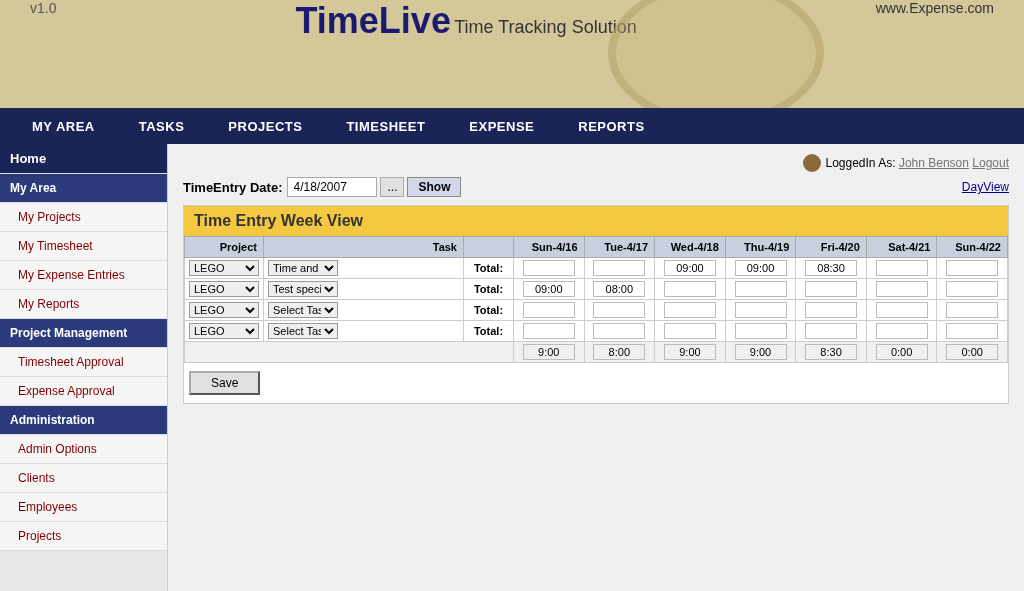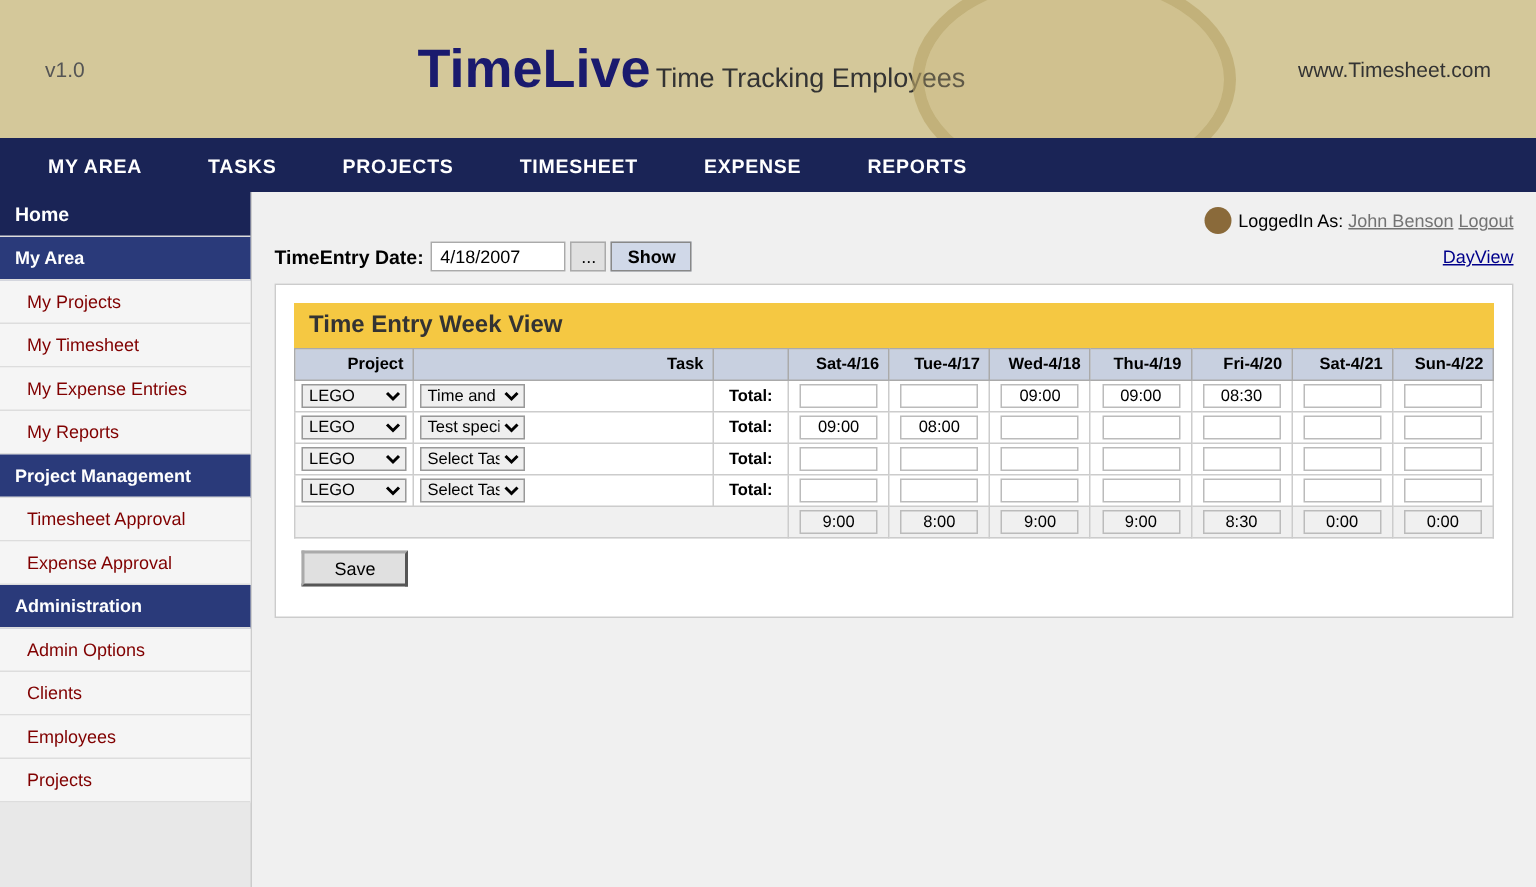--- a/index.html
+++ b/index.html
@@ -1,23 +1,23 @@
 <!DOCTYPE html>
 <html><head>
   <meta charset="utf-8">
   <style>
     * { margin: 0; padding: 0; box-sizing: border-box; }
     body { font-family: Arial, sans-serif; font-size: 12px; background: #ccc; width: 1024px; }
 
     
     .header-banner {
       background: #d4c89a;
-      height: 92px;
-      display: flex;
-      align-items: center;
+      height: 108px;
+      display: flex;
+      align-items: flex-start;
       justify-content: space-between;
       padding: 0 30px;
       position: relative;
       overflow: hidden;
     }
     .header-banner::before {
       content: '';
       position: absolute;
       right: 200px;
       top: -20px;
@@ -142,21 +142,21 @@
       cursor: pointer;
       font-size: 12px;
       font-weight: bold;
     }
     .dayview-link { margin-left: auto; color: #00008b; text-decoration: underline; cursor: pointer; }
 
     
     .time-entry-panel {
       background: white;
       border: 1px solid #ccc;
-      padding: 12px;
+      padding: 0;
     }
     .panel-title {
       background: #f5c842;
       padding: 6px 10px;
       font-size: 16px;
       font-weight: bold;
       color: #333;
     }
 
     
@@ -212,23 +212,23 @@
       font-size: 12px;
     }
   </style>
 </head>
 <body>
 
 <div class="header-banner">
   <span class="header-version">v1.0</span>
   <div>
     <span class="header-title">TimeLive</span>
-    <span class="header-title" style="font-size:18px;font-weight:normal;color:#333;">Time Tracking Employees</span>
+    <span class="header-title" style="font-size:18px;font-weight:normal;color:#333;">Time Tracking Solution</span>
   </div>
-  <span class="header-url">www.Timesheet.com</span>
+  <span class="header-url">www.Expense.com</span>
 </div>
 
 <div class="nav-bar">
   <div class="nav-item">MY AREA</div>
   <div class="nav-item">TASKS</div>
   <div class="nav-item">PROJECTS</div>
   <div class="nav-item">TIMESHEET</div>
   <div class="nav-item">EXPENSE</div>
   <div class="nav-item">REPORTS</div>
 </div>
@@ -270,21 +270,21 @@
     </div>
 
     <div class="time-entry-panel">
       <div class="panel-title">Time Entry Week View</div>
       <table class="time-table">
         <thead>
           <tr>
             <th>Project</th>
             <th style="width:200px;">Task</th>
             <th style="width:50px;"></th>
-            <th>Sat-4/16</th>
+            <th>Sun-4/16</th>
             <th>Tue-4/17</th>
             <th>Wed-4/18</th>
             <th>Thu-4/19</th>
             <th>Fri-4/20</th>
             <th>Sat-4/21</th>
             <th>Sun-4/22</th>
           </tr>
         </thead>
         <tbody>
 

